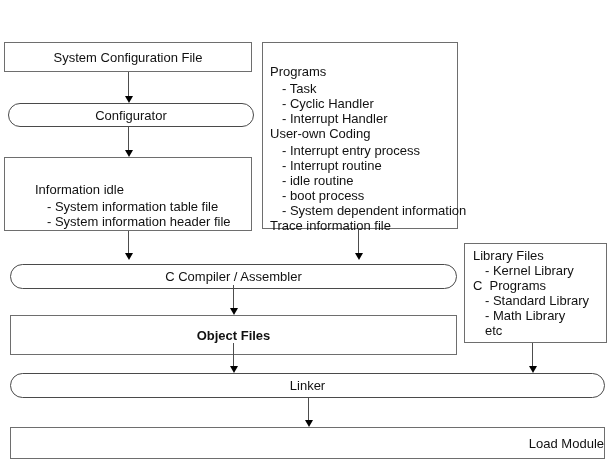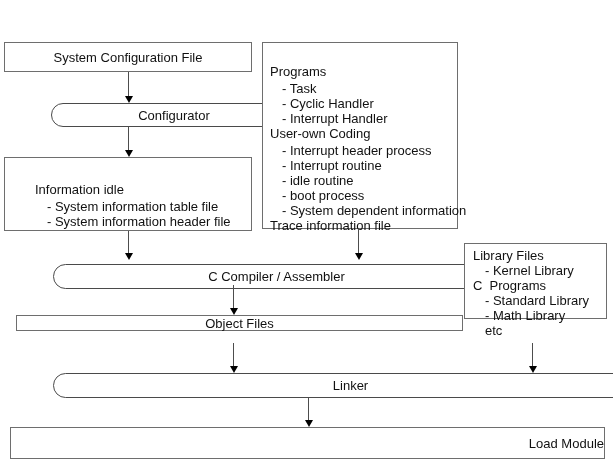--- a/index.html
+++ b/index.html
@@ -21,21 +21,20 @@
     position: absolute;
     background: #ffffff;
     box-sizing: border-box;
   }
   .rect {
     border: 1px solid #6e6e6e;
   }
   .stadium {
     border: 1px solid #4a4a4a;
     border-radius: 13px;
-    margin-left: 43px;
   }
   .center-label {
     display: flex;
     align-items: center;
     justify-content: center;
     text-align: center;
   }
   .line {
     line-height: 15px;
     white-space: pre;
@@ -48,22 +47,22 @@
   }
   .indent1 {
     padding-left: 12px;
   }
   
   #node-scf        { left: 4px;   top: 42px;  width: 248px; height: 30px; }
   #node-config     { left: 8px;   top: 103px; width: 246px; height: 24px; }
   #node-info       { left: 4px;   top: 157px; width: 248px; height: 74px; padding: 8px 4px 0 30px; }
   #node-programs   { left: 262px; top: 42px;  width: 196px; height: 187px; padding: 5px 2px 0 7px; }
   #node-ccompiler  { left: 10px;  top: 264px; width: 447px; height: 25px; }
-  #node-objfiles   { left: 16px;  top: 315px; width: 447px; height: 16px; }
-  #node-libfiles   { left: 464px; top: 243px; width: 143px; height: 76px; padding: 4px 17px 0 8px; }
+  #node-objfiles   { left: 10px;  top: 315px; width: 447px; height: 40px; font-weight: bold; }
+  #node-libfiles   { left: 464px; top: 243px; width: 143px; height: 100px; padding: 4px 17px 0 8px; }
   #node-linker     { left: 10px;  top: 373px; width: 595px; height: 25px; }
   #node-loadmodule { left: 10px;  top: 427px; width: 595px; height: 32px; justify-content: flex-end; }
 
   
   .arrow {
     position: absolute;
     width: 9px;
   }
   .arrow::before {
     content: "";
@@ -112,21 +111,21 @@
     <div class="line indent1">- System information table file</div>
     <div class="line indent1">- System information header file</div>
   </div>
 
   <div class="box rect" id="node-programs">
     <div class="line group-head first">Programs</div>
     <div class="line indent1">- Task</div>
     <div class="line indent1">- Cyclic Handler</div>
     <div class="line indent1">- Interrupt Handler</div>
     <div class="line group-head">User-own Coding</div>
-    <div class="line indent1">- Interrupt header process</div>
+    <div class="line indent1">- Interrupt entry process</div>
     <div class="line indent1">- Interrupt routine</div>
     <div class="line indent1">- idle routine</div>
     <div class="line indent1">- boot process</div>
     <div class="line indent1">- System dependent information</div>
     <div class="line group-head">Trace information file</div>
   </div>
 
   <div class="box stadium center-label" id="node-ccompiler">
     <span>C Compiler / Assembler</span>
   </div>

